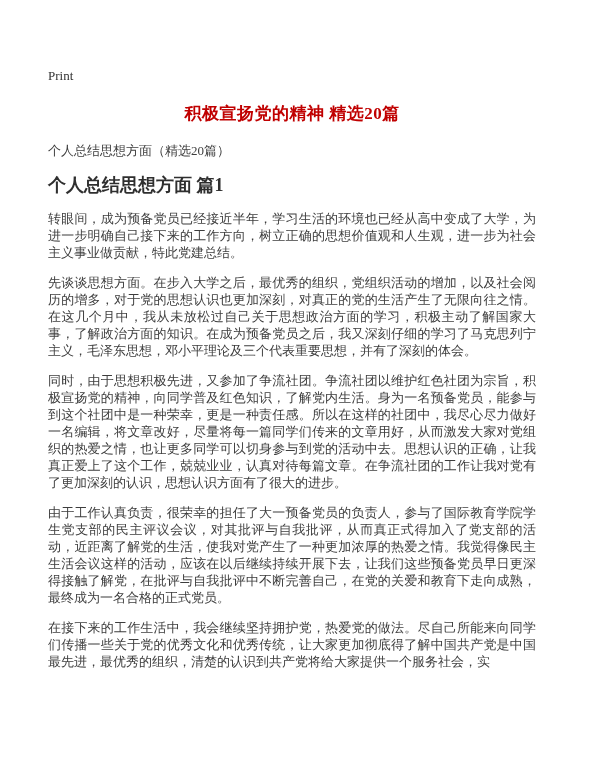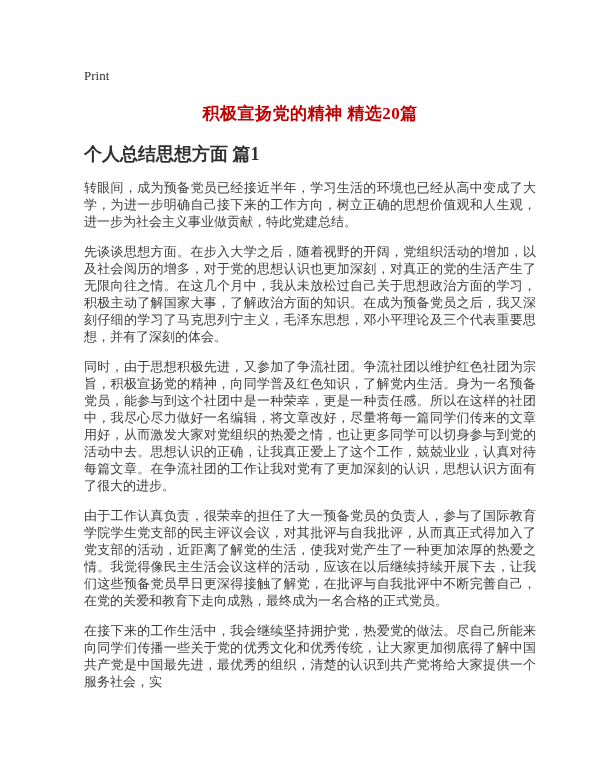--- a/index.html
+++ b/index.html
@@ -7,21 +7,21 @@
     padding: 0;
     background: #ffffff;
   }
   .page {
     position: relative;
     width: 600px;
     height: 776px;
     margin: 0 auto;
     background: #ffffff;
     box-sizing: border-box;
-    padding: 68px 64px 0 84px;
+    padding: 68px 64px 0 48px;
     overflow: hidden;
     font-family: "Liberation Serif", "DejaVu Serif", serif;
     color: #3d3d3d;
   }
   .print-label {
     font-size: 13px;
     color: #333333;
     margin: 0 0 18px 0;
     cursor: pointer;
   }
@@ -54,21 +54,22 @@
   }
 </style>
 </head>
 <body>
 
 <div class="page">
   <div class="print-label">Print</div>
 
   <h1 class="doc-title">积极宣扬党的精神 精选20篇</h1>
 
+  <div class="doc-subtitle">个人总结思想方面（精选20篇）</div>
 
   <div class="section-heading">个人总结思想方面 篇1</div>
 
   <p class="body-para">转眼间，成为预备党员已经接近半年，学习生活的环境也已经从高中变成了大学，为进一步明确自己接下来的工作方向，树立正确的思想价值观和人生观，进一步为社会主义事业做贡献，特此党建总结。</p>
-  <p class="body-para">先谈谈思想方面。在步入大学之后，随着视野的开阔，党组织活动的增加，以及社会阅历的增多，对于党的思想认识也更加深刻，对真正的党的生活产生了无限向往之情。在这几个月中，我从未放松过自己关于思想政治方面的学习，积极主动了解国家大事，了解政治方面的知识。在成为预备党员之后，我又深刻仔细的学习了马克思列宁主义，毛泽东思想，邓小平理论及三个代表重要思想，并有了深刻的体会。</p>
+  <p class="body-para">先谈谈思想方面。在步入大学之后，最优秀的组织，党组织活动的增加，以及社会阅历的增多，对于党的思想认识也更加深刻，对真正的党的生活产生了无限向往之情。在这几个月中，我从未放松过自己关于思想政治方面的学习，积极主动了解国家大事，了解政治方面的知识。在成为预备党员之后，我又深刻仔细的学习了马克思列宁主义，毛泽东思想，邓小平理论及三个代表重要思想，并有了深刻的体会。</p>
   <p class="body-para">同时，由于思想积极先进，又参加了争流社团。争流社团以维护红色社团为宗旨，积极宣扬党的精神，向同学普及红色知识，了解党内生活。身为一名预备党员，能参与到这个社团中是一种荣幸，更是一种责任感。所以在这样的社团中，我尽心尽力做好一名编辑，将文章改好，尽量将每一篇同学们传来的文章用好，从而激发大家对党组织的热爱之情，也让更多同学可以切身参与到党的活动中去。思想认识的正确，让我真正爱上了这个工作，兢兢业业，认真对待每篇文章。在争流社团的工作让我对党有了更加深刻的认识，思想认识方面有了很大的进步。</p>
   <p class="body-para">由于工作认真负责，很荣幸的担任了大一预备党员的负责人，参与了国际教育学院学生党支部的民主评议会议，对其批评与自我批评，从而真正式得加入了党支部的活动，近距离了解党的生活，使我对党产生了一种更加浓厚的热爱之情。我觉得像民主生活会议这样的活动，应该在以后继续持续开展下去，让我们这些预备党员早日更深得接触了解党，在批评与自我批评中不断完善自己，在党的关爱和教育下走向成熟，最终成为一名合格的正式党员。</p>
   <p class="body-para">在接下来的工作生活中，我会继续坚持拥护党，热爱党的做法。尽自己所能来向同学们传播一些关于党的优秀文化和优秀传统，让大家更加彻底得了解中国共产党是中国最先进，最优秀的组织，清楚的认识到共产党将给大家提供一个服务社会，实</p>
 </div>
 
 </body></html>

